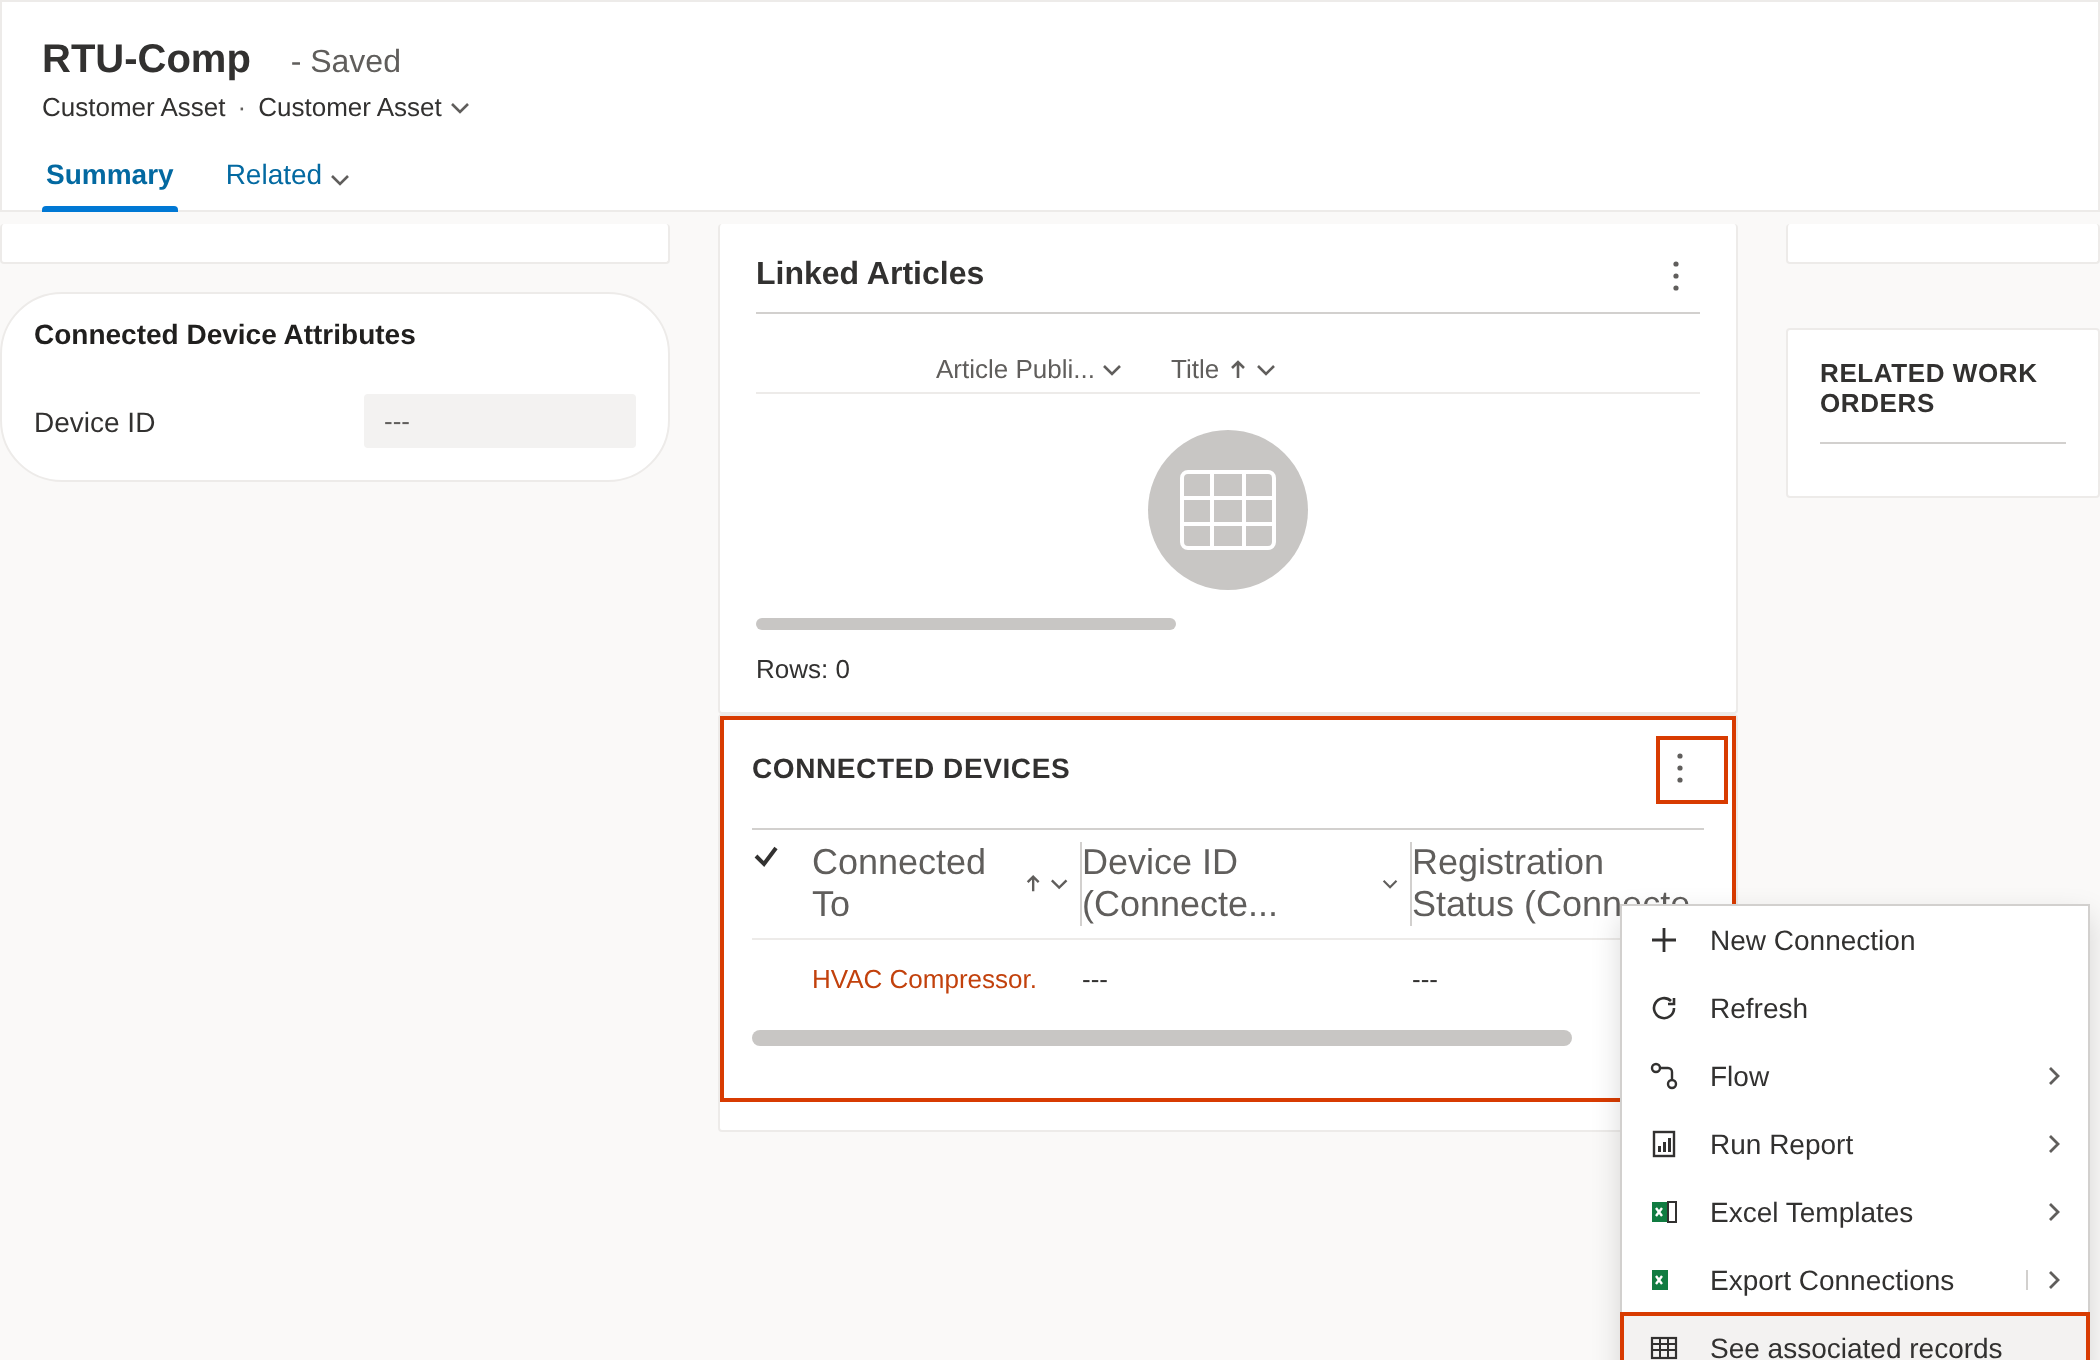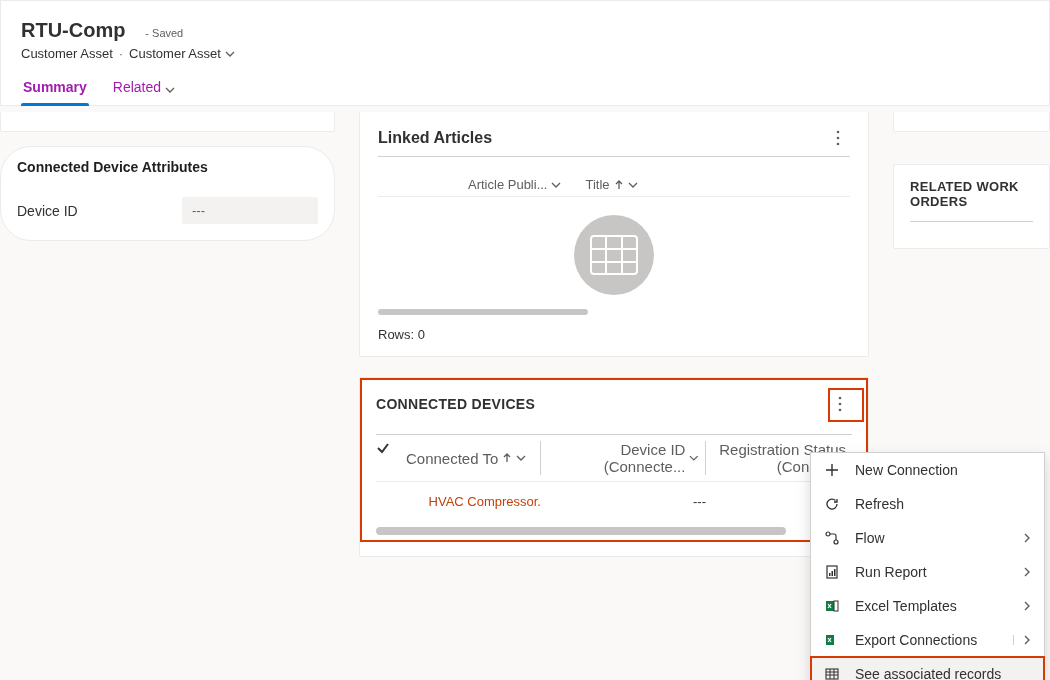--- a/index.html
+++ b/index.html
@@ -1,23 +1,23 @@
 <!DOCTYPE html>
 <html><head>
 <meta charset="utf-8">
 <style>
   * { box-sizing: border-box; }
   body { margin: 0; font-family: "Segoe UI", Arial, sans-serif; font-size: 14px; color: #323130; background: #faf9f8; width: 1050px; }
   .header { background: #fff; border: 1px solid #edebe9; padding: 18px 20px 0 20px; }
   .title { font-size: 20px; font-weight: 600; }
-  .saved { font-size: 11px; color: #605e5c; margin-left: 16px; }
+  .saved { font-size: 16px; color: #605e5c; margin-left: 16px; }
   .breadcrumb { font-size: 13px; color: #323130; margin-top: 4px; display: flex; align-items: center; gap: 6px; }
   .breadcrumb .sep { color: #605e5c; }
   .tabs { display: flex; margin-top: 18px; gap: 22px; }
-  .tab { padding: 0 2px 10px 2px; font-size: 14px; color: #a21caf; cursor: pointer; position: relative; display: flex; align-items: flex-end; gap: 4px; }
+  .tab { padding: 0 2px 10px 2px; font-size: 14px; color: #0369a1; cursor: pointer; position: relative; display: flex; align-items: flex-end; gap: 4px; }
   .tab.active { font-weight: 600; }
   .tab.active::after { content: ""; position: absolute; bottom: -1px; left: 0; right: 0; height: 3px; background: #0078d4; border-radius: 2px 2px 0 0; }
   .cols { display: flex; gap: 24px; padding-top: 6px; }
   .col-left { flex: 0 0 335px; }
   .col-mid { flex: 0 0 510px; }
   .col-right { flex: 1; }
   .card { background: #fff; border: 1px solid #edebe9; border-radius: 2px; }
   .card.stub { height: 20px; border-top: none; }
   .card.device-attrs { margin-top: 14px; padding: 12px 16px 16px 16px; border-radius: 31px; }
   .section-title { font-weight: 600; font-size: 14px; color: #201f1e; }
@@ -29,28 +29,28 @@
   .card-head .title { font-size: 16px; font-weight: 600; }
   .vdots { width: 24px; height: 24px; display: flex; align-items: center; justify-content: center; cursor: pointer; }
   .cols-head { display: flex; border-top: 1px solid #d2d0ce; border-bottom: 1px solid #edebe9; padding: 20px 0 4px 90px; gap: 6px; }
   .col-head-item { display: flex; align-items: center; gap: 4px; color: #605e5c; font-size: 13px; cursor: pointer; }
   .empty { text-align: center; padding: 18px 0 0 0; }
   .grid-icon { width: 80px; height: 80px; border-radius: 50%; background: #c8c6c4; display: inline-flex; align-items: center; justify-content: center; }
   .empty-text { margin-top: 12px; color: #323130; font-size: 14px; }
   .scrollbar { margin-top: 14px; height: 8px; background: transparent; position: relative; }
   .scrollbar .thumb { position: absolute; left: 0; width: 210px; height: 6px; background: #c8c6c4; border-radius: 3px; }
   .rows-footer { margin-top: 10px; font-size: 13px; color: #323130; }
-  .conn-card { margin-top: 20px; position: relative; padding: 14px 16px 20px 16px; text-align: right; }
+  .conn-card { position: relative; padding: 14px 16px 41px 16px; }
   .highlight-red-outer { position: absolute; pointer-events: none; border: 2px solid #d83b01; }
   
   .redA { top: 0; left: 0; right: 0; bottom: 14px; }
   
   .redB { top: 10px; right: 4px; width: 36px; height: 34px; }
   .conn-title { font-weight: 600; font-size: 14px; letter-spacing: .3px; }
-  .conn-table-head { margin-top: 18px; display: flex; border-top: 1px solid #d2d0ce; border-bottom: 1px solid #edebe9; padding: 6px 0; font-size: 15px; color: #605e5c; }
+  .conn-table-head { margin-top: 18px; display: flex; border-top: 1px solid #d2d0ce; border-bottom: 1px solid #edebe9; padding: 6px 0; font-size: 18px; color: #605e5c; }
   .check-col { flex: 0 0 30px; text-align: center; }
   .th { display: flex; align-items: center; gap: 4px; cursor: pointer; padding-right: 6px; }
   .th.vsep { border-right: 1px solid #d2d0ce; }
   .th1 { flex: 0 0 135px; }
   .th2 { flex: 0 0 165px; }
   .th3 { flex: 1; }
   .conn-row { display: flex; padding: 12px 0 10px 0; font-size: 13px; }
   .conn-row a { color: #c2410c; text-decoration: none; }
   .conn-row .c1 { flex: 0 0 30px; }
   .conn-row .c2 { flex: 0 0 135px; }

